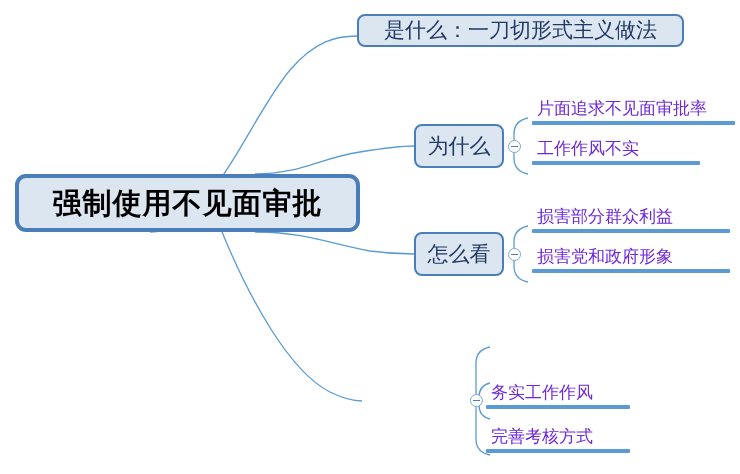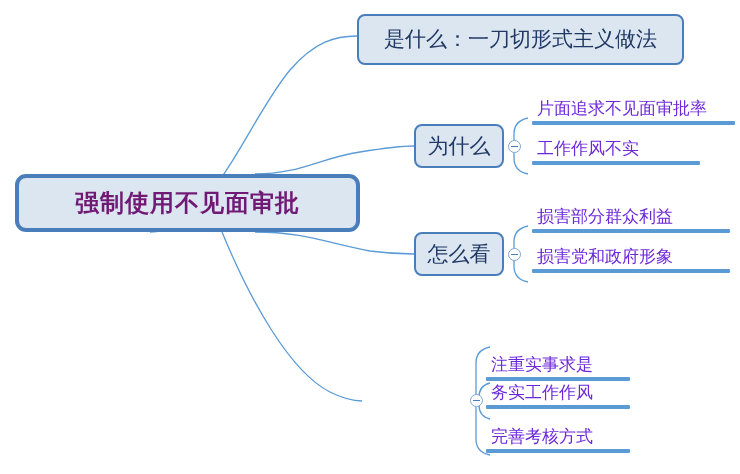--- a/index.html
+++ b/index.html
@@ -34,23 +34,23 @@
     box-sizing: border-box;
     border: 4px solid #4a7ebb;
     border-radius: 11px;
     background: #dce6f1;
     display: flex;
     align-items: center;
     justify-content: center;
     z-index: 5;
   }
   .root-label {
-    font-size: 24px;
+    font-size: 29px;
     font-weight: bold;
-    color: #701a75;
+    color: #000000;
     letter-spacing: 1px;
     line-height: 1;
     white-space: nowrap;
   }
 
   
   .branch-node {
     position: absolute;
     box-sizing: border-box;
     border: 2px solid #4a7ebb;
@@ -64,21 +64,21 @@
   .branch-label {
     font-size: 21px;
     color: #1f3864;
     line-height: 1;
     white-space: nowrap;
   }
   .branch-label.wide {
     font-size: 21px;
   }
 
-  #branch-0 { left: 357px; top: 14px;  width: 327px; height: 51px; }
+  #branch-0 { left: 357px; top: 14px;  width: 327px; height: 33px; }
   #branch-1 { left: 414px; top: 124px; width: 90px;  height: 44px; }
   #branch-2 { left: 414px; top: 232px; width: 90px;  height: 44px; }
   #branch-3 { left: 362px; top: 377px; width: 104px; height: 47px; }
 
   
   .leaf-node {
     position: absolute;
     box-sizing: border-box;
     z-index: 4;
   }
@@ -191,24 +191,20 @@
   </div>
 
   <div class="leaf-node" style="left:532px; top:248px; width:198px;">
     <span class="leaf-label">损害党和政府形象</span>
     <span class="leaf-underline"></span>
   </div>
 
   <div class="toggle" id="toggle-3"></div>
 
 
-  <div class="leaf-node" style="left:486px; top:356px; width:144px;">
-    <span class="leaf-label">注重实事求是</span>
-    <span class="leaf-underline"></span>
-  </div>
 
   <div class="leaf-node" style="left:486px; top:384px; width:144px;">
     <span class="leaf-label">务实工作作风</span>
     <span class="leaf-underline"></span>
   </div>
 
   <div class="leaf-node" style="left:486px; top:428px; width:144px;">
     <span class="leaf-label">完善考核方式</span>
     <span class="leaf-underline"></span>
   </div>

